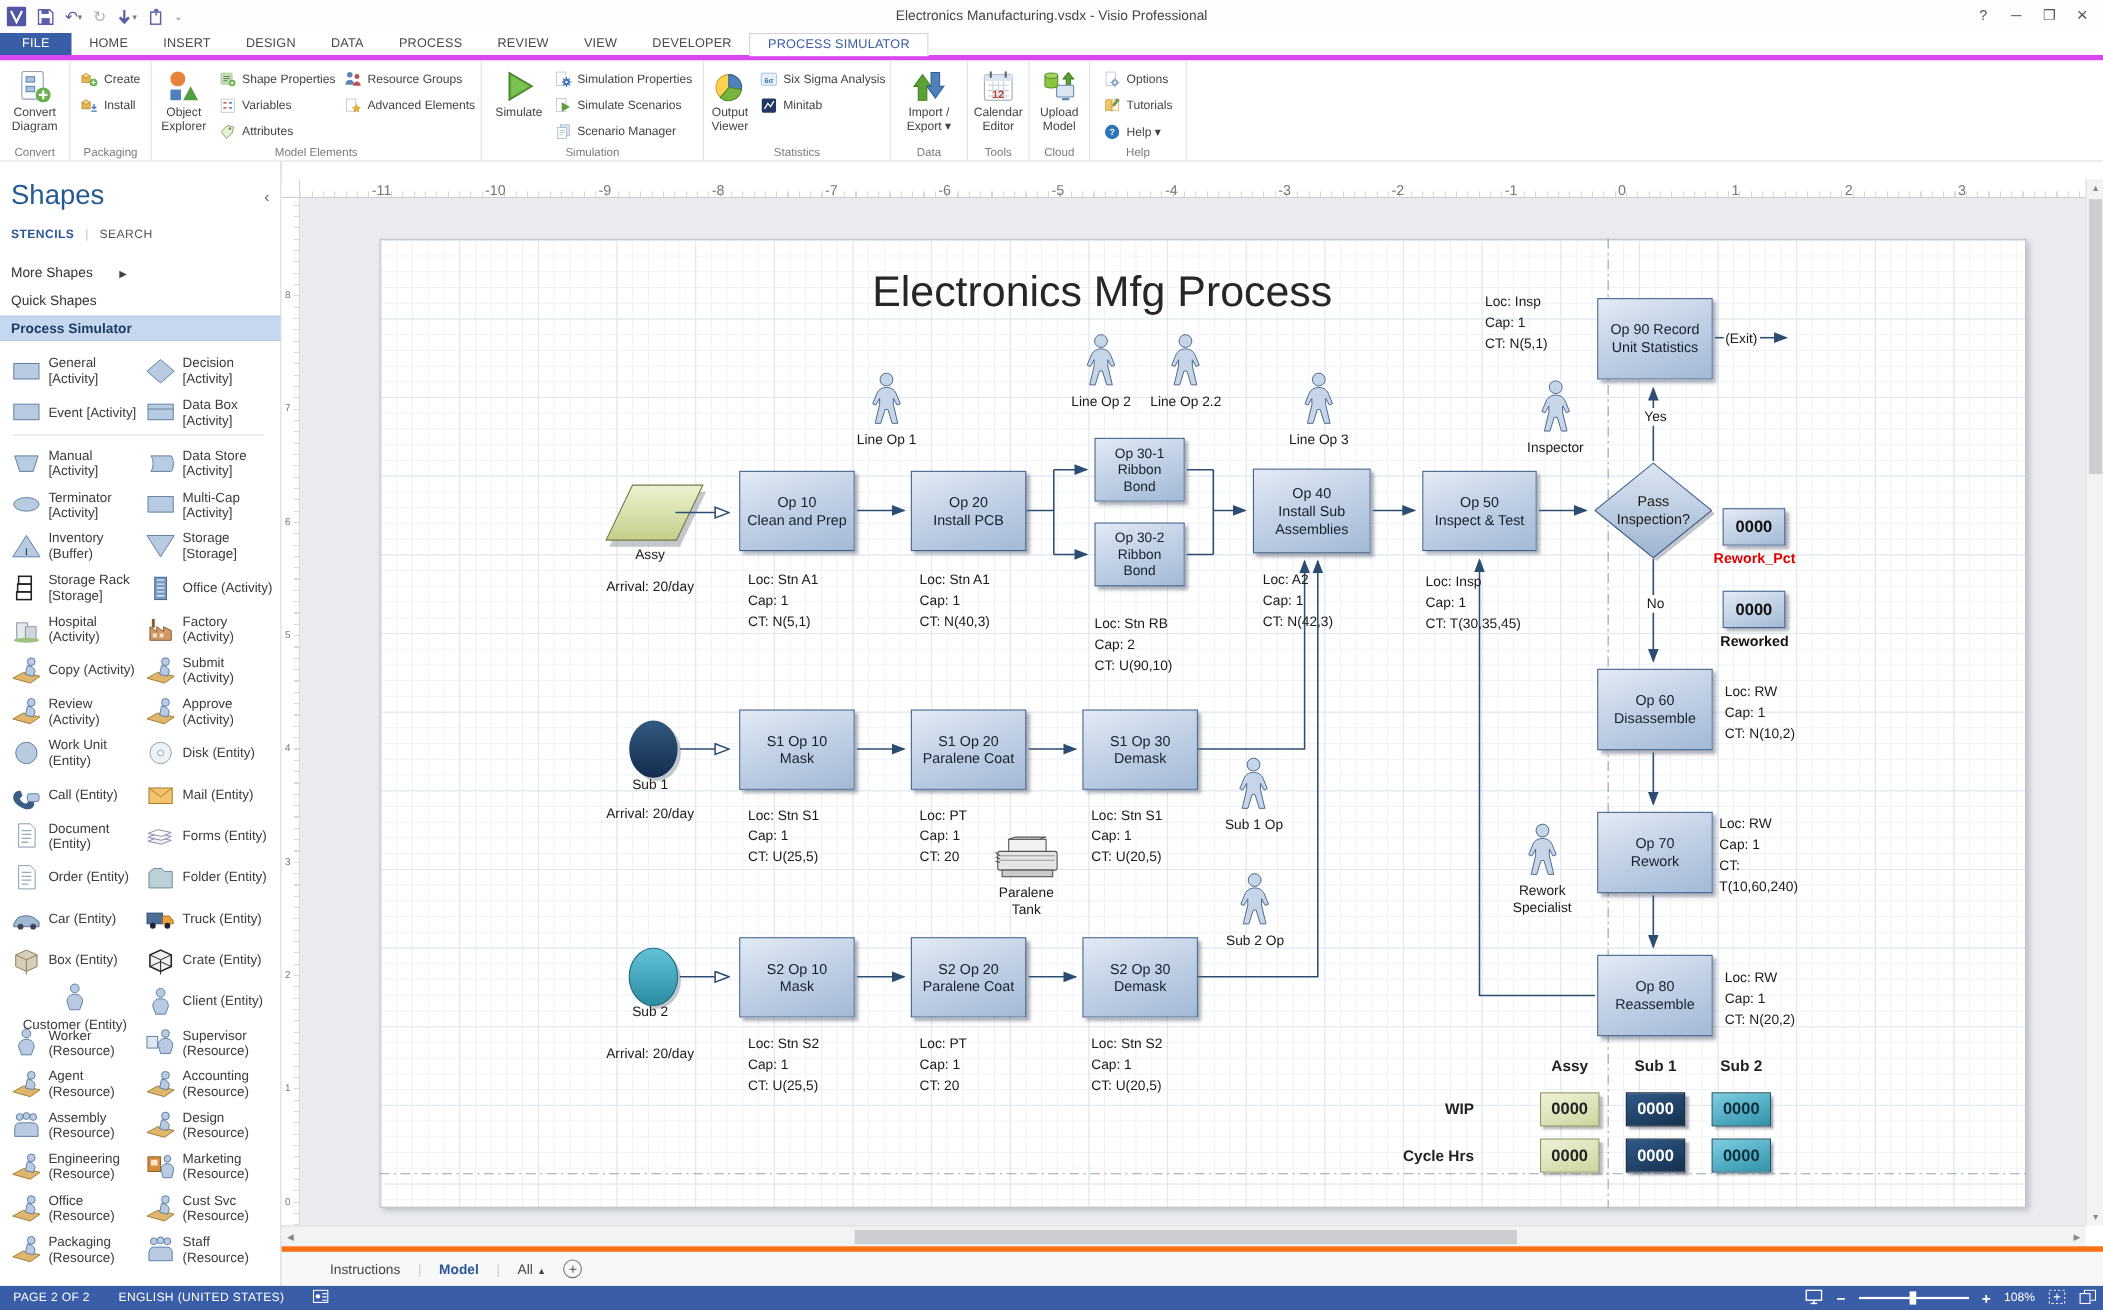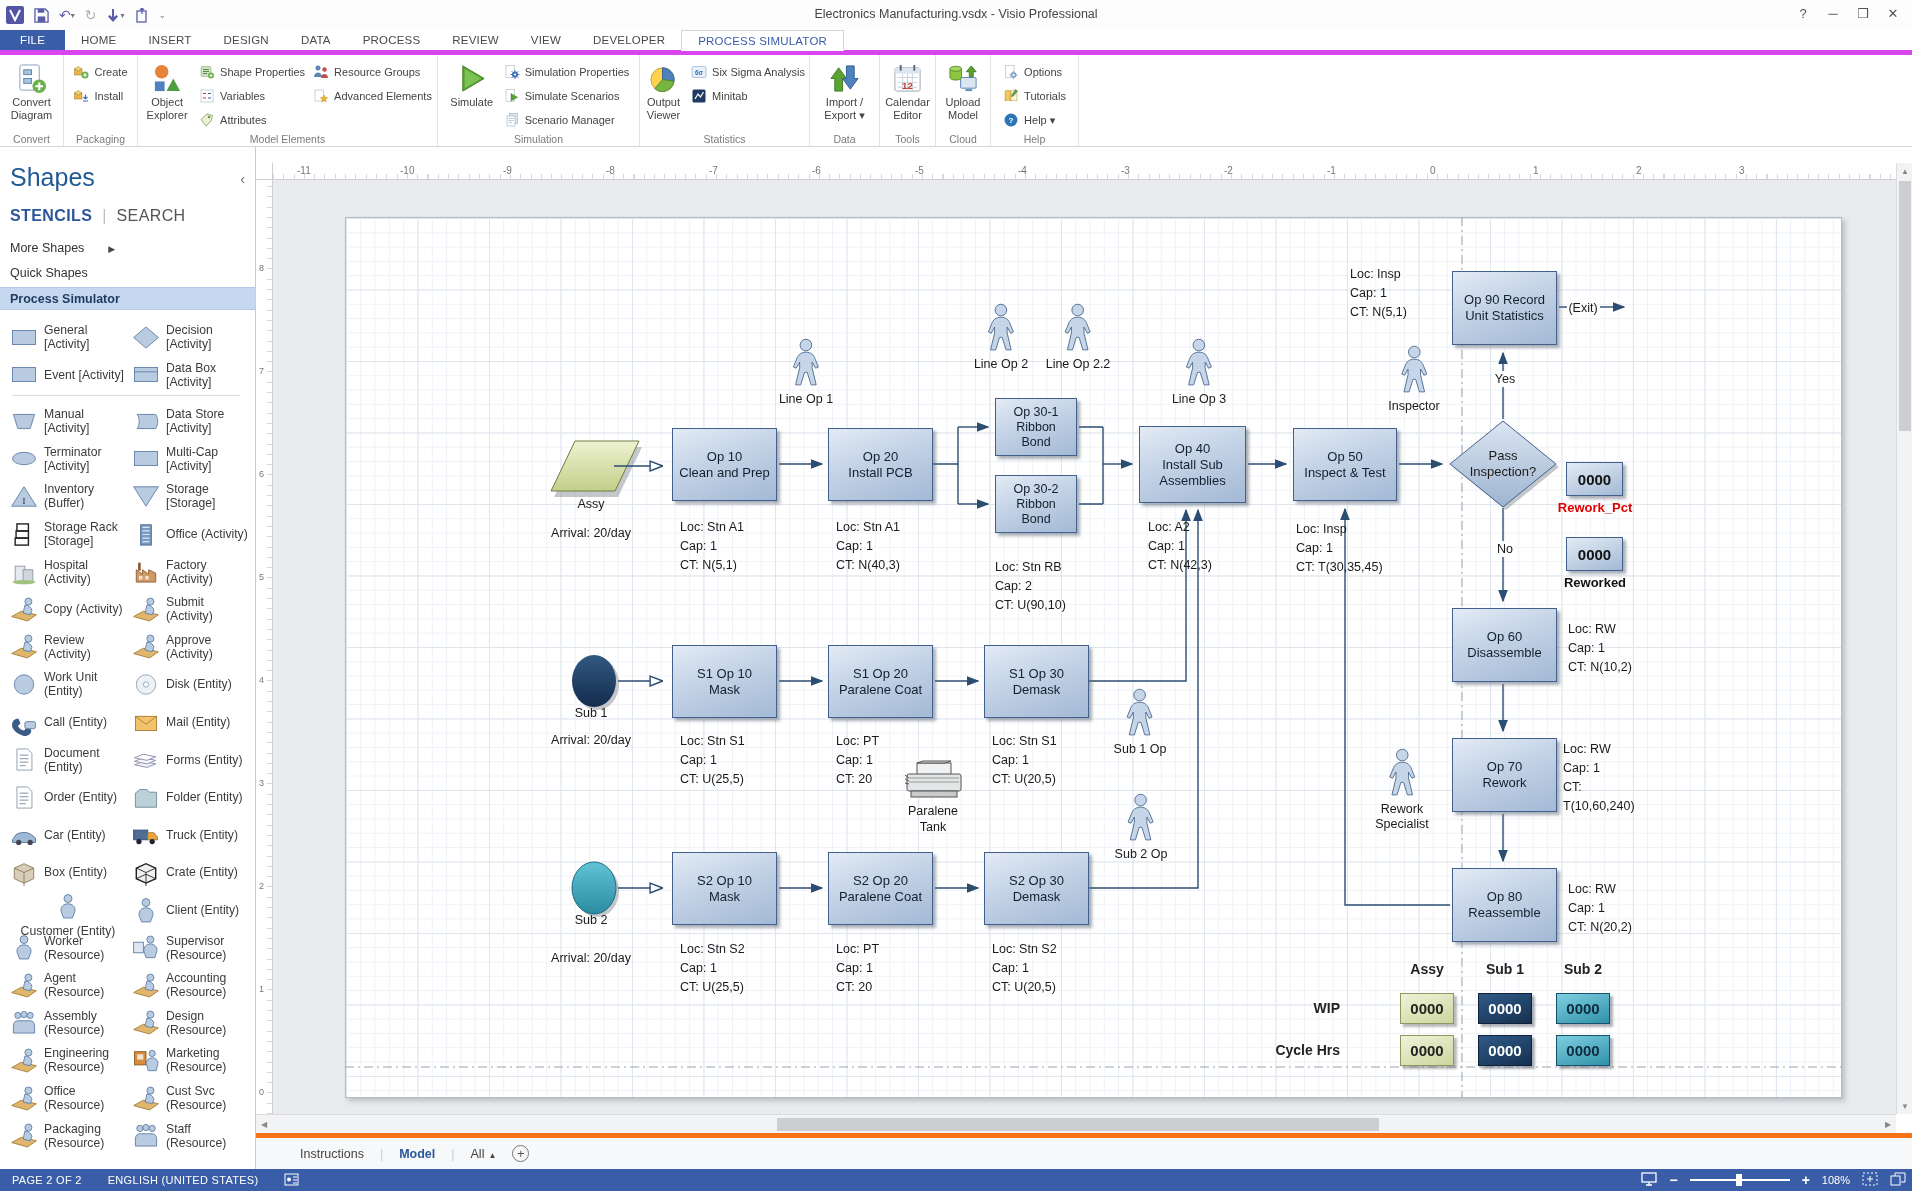--- a/index.html
+++ b/index.html
@@ -27,41 +27,41 @@
 .big-btn { width:56px; text-align:center; font-size:11px; color:#444; line-height:13px; padding-top:3px; white-space:pre-line; }
 .big-btn .bicon { height:34px; display:flex; align-items:flex-end; justify-content:center; margin-bottom:2px; }
 .scol { display:flex; flex-direction:column; justify-content:flex-start; padding-top:3px; }
 .small-btn { height:24px; display:flex; align-items:center; gap:5px; font-size:11px; color:#444; padding:0 4px; white-space:nowrap; }
 .gapstrip { position:absolute; left:0; top:147px; width:1912px; height:16px; background:#fff; }
 
 
 .shapes-panel { position:absolute; left:0; top:147px; width:256px; height:1022px; background:#fff; border-right:1px solid #c8cdd4; }
 .sp-title { position:absolute; left:10px; top:16px; font-size:25px; font-weight:300; color:#215a94; }
 .sp-collapse { position:absolute; right:10px; top:24px; font-size:14px; color:#666; }
-.sp-tabs { position:absolute; left:10px; top:60px; font-size:16px; display:flex; gap:10px; align-items:center; }
+.sp-tabs { position:absolute; left:10px; top:60px; font-size:11px; display:flex; gap:10px; align-items:center; }
 .sp-tab-st { color:#2b579a; font-weight:bold; letter-spacing:.4px; }
 .sp-tab-se { color:#555; letter-spacing:.4px; }
 .sp-sep { color:#c0c0c0; }
 .sp-more { position:absolute; left:10px; top:94px; font-size:12.5px; color:#333; }
 .sp-more .arr { margin-left:24px; font-size:9px; color:#444; }
 .sp-quick { position:absolute; left:10px; top:119px; font-size:12.5px; color:#333; }
 .sp-active { position:absolute; left:0; top:140px; width:255px; height:23px; background:#c6d8f0; border-top:1px solid #b2c8e6; border-bottom:1px solid #b2c8e6; font-size:12.5px; font-weight:bold; color:#1e3a5f; display:flex; align-items:center; padding-left:10px; }
 #stencil-list { position:absolute; left:0; top:168px; width:256px; height:854px; overflow:hidden; }
 .st-item { position:absolute; width:120px; height:36px; display:flex; align-items:center; gap:4px; }
 .st-icon { width:32px; height:28px; flex:none; display:flex; align-items:center; justify-content:center; }
 .st-text { font-size:12.2px; color:#3b3b3b; line-height:14px; }
 .st-divider { position:absolute; left:12px; width:228px; border-top:1px solid #d8dde3; }
 
 
 .ruler-corner { position:absolute; left:256px; top:163px; width:17px; height:17px; background:#fff; border-right:1px solid #cfcfcf; border-bottom:1px solid #cfcfcf; }
 .h-ruler { position:absolute; left:273px; top:163px; width:1623px; height:17px; background:#fff; border-bottom:1px solid #cfcfcf;
   background-image:repeating-linear-gradient(90deg,#d4d9de 0 1px,transparent 1px 10.3px); background-size:100% 5px; background-position:0 100%; background-repeat:no-repeat; }
 .v-ruler { position:absolute; left:256px; top:180px; width:17px; height:934px; background:#fff; border-right:1px solid #cfcfcf;
   background-image:repeating-linear-gradient(0deg,#d4d9de 0 1px,transparent 1px 10.3px); background-size:5px 100%; background-position:100% 0; background-repeat:no-repeat; }
-.hnum { position:absolute; top:2px; font-size:10px; color:#777; }
+.hnum { position:absolute; top:2px; font-size:13px; color:#777;margin-left:41px; }
 .vnum { position:absolute; left:3px; font-size:9px; color:#777; }
 #canvas { position:absolute; left:273px; top:180px; width:1623px; height:934px; background:#e9ebee; overflow:hidden; }
 #page { position:absolute; left:72px; top:37px; width:1497px; height:881px; background:#fff; border:1px solid #b6bcc4; box-shadow:3px 3px 5px rgba(130,135,145,.45);
   background-image:
    linear-gradient(#dfe6ee 1px,transparent 1px), linear-gradient(90deg,#dfe6ee 1px,transparent 1px),
    linear-gradient(#eef2f7 1px,transparent 1px), linear-gradient(90deg,#eef2f7 1px,transparent 1px);
   background-size:71.5px 71.5px,71.5px 71.5px,14.3px 14.3px,14.3px 14.3px; }
 #diagram-svg { position:absolute; left:0; top:0; width:1623px; height:934px; pointer-events:none; }
 .con { stroke:#2c4d72; stroke-width:1.4; fill:none; }
 .guide { stroke:#9aa4af; stroke-width:1; stroke-dasharray:9 4 2 4; fill:none; }
@@ -923,20 +923,21 @@
     <path class="con" marker-end="url(#mA)" d="M1450 905 H1345 V509"></path>
     <path class="con" marker-end="url(#mO)" d="M618 681 H662"></path>
     <path class="con" marker-end="url(#mA)" d="M779 681 H822"></path>
     <path class="con" marker-end="url(#mA)" d="M935 681 H978"></path>
     <path class="con" marker-end="url(#mA)" d="M1089 681 H1186 V510"></path>
     <path class="con" marker-end="url(#mO)" d="M618 888 H662"></path>
     <path class="con" marker-end="url(#mA)" d="M779 888 H822"></path>
     <path class="con" marker-end="url(#mA)" d="M935 888 H978"></path>
     <path class="con" marker-end="url(#mA)" d="M1089 888 H1198 V510"></path>
   </svg>
+<div class="dtitle" style="left: 729px; top: 64px;">Electronics Mfg Process</div>
     <div class="pbox" style="left: 399px; top: 248px; width: 105px; height: 73px;">Op 10
 Clean and Prep</div>
     <div class="pbox" style="left: 555px; top: 248px; width: 105px; height: 73px;">Op 20
 Install PCB</div>
     <div class="pbox pbox-sm" style="left: 722px; top: 218px; width: 82px; height: 58px;">Op 30-1
 Ribbon
 Bond</div>
     <div class="pbox pbox-sm" style="left: 722px; top: 295px; width: 82px; height: 58px;">Op 30-2
 Ribbon
 Bond</div>

